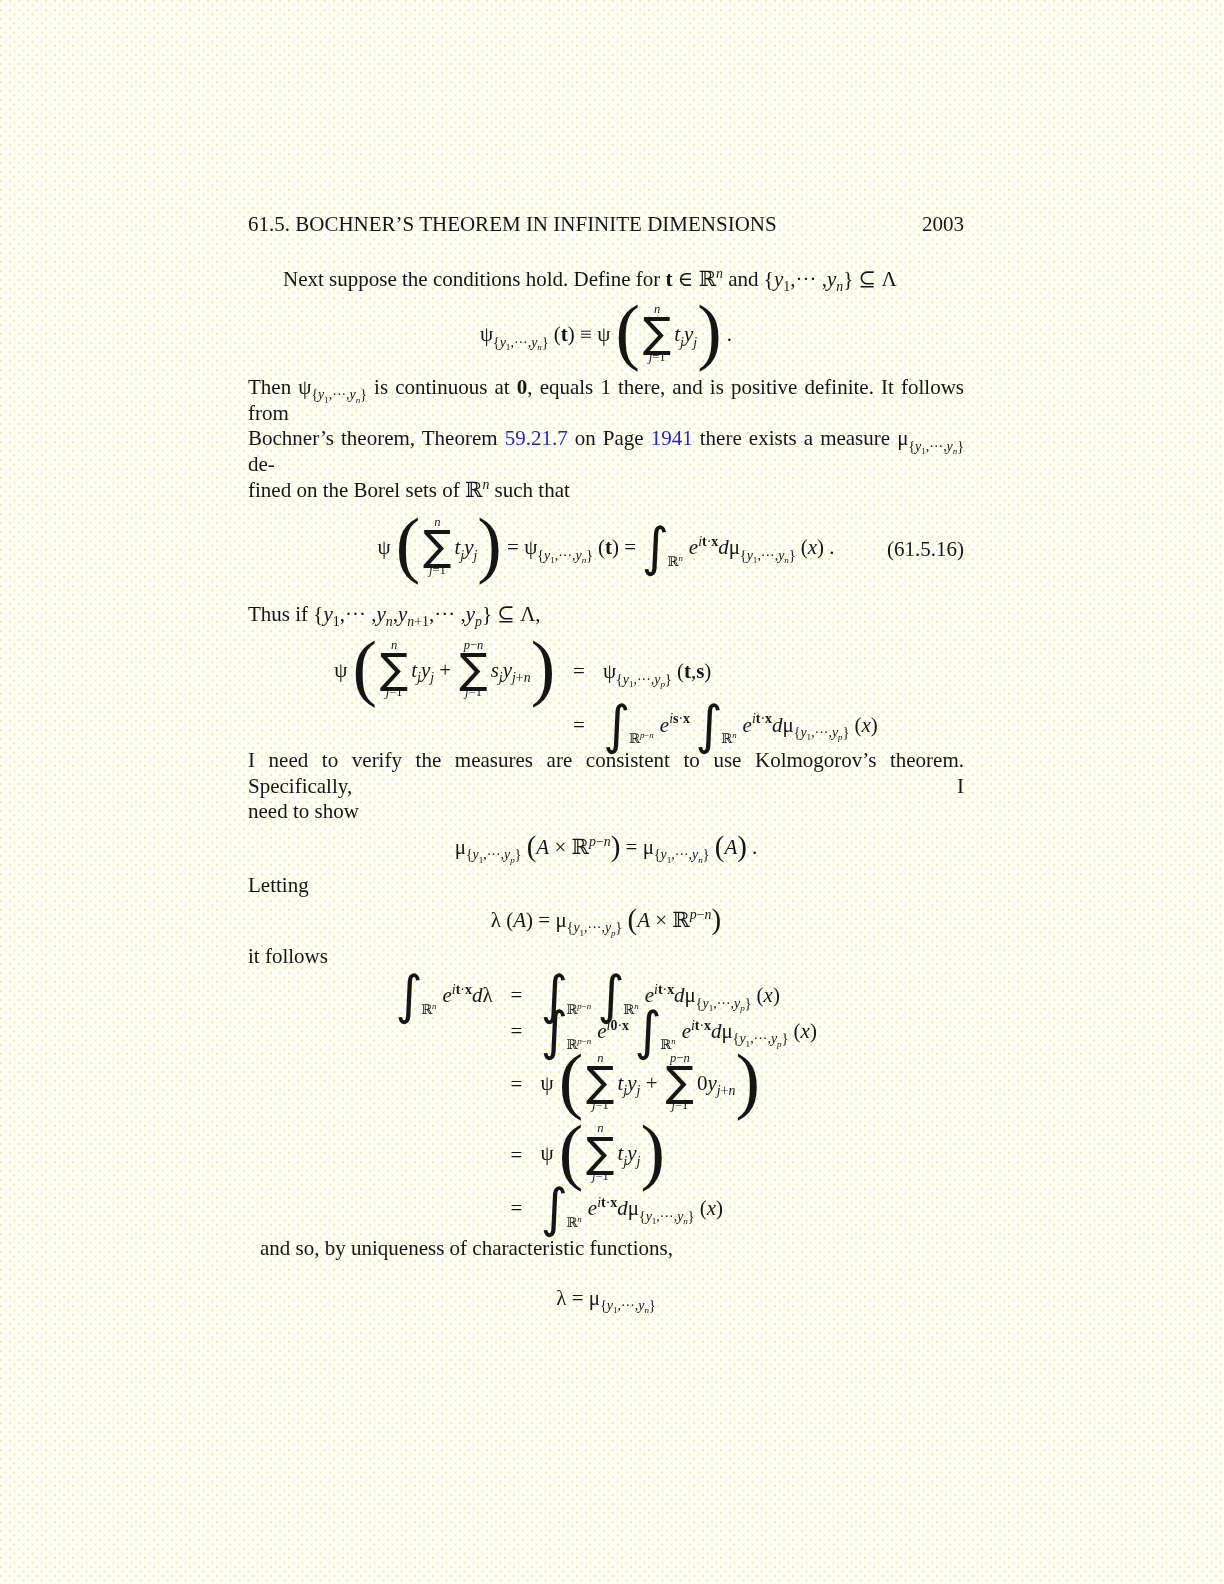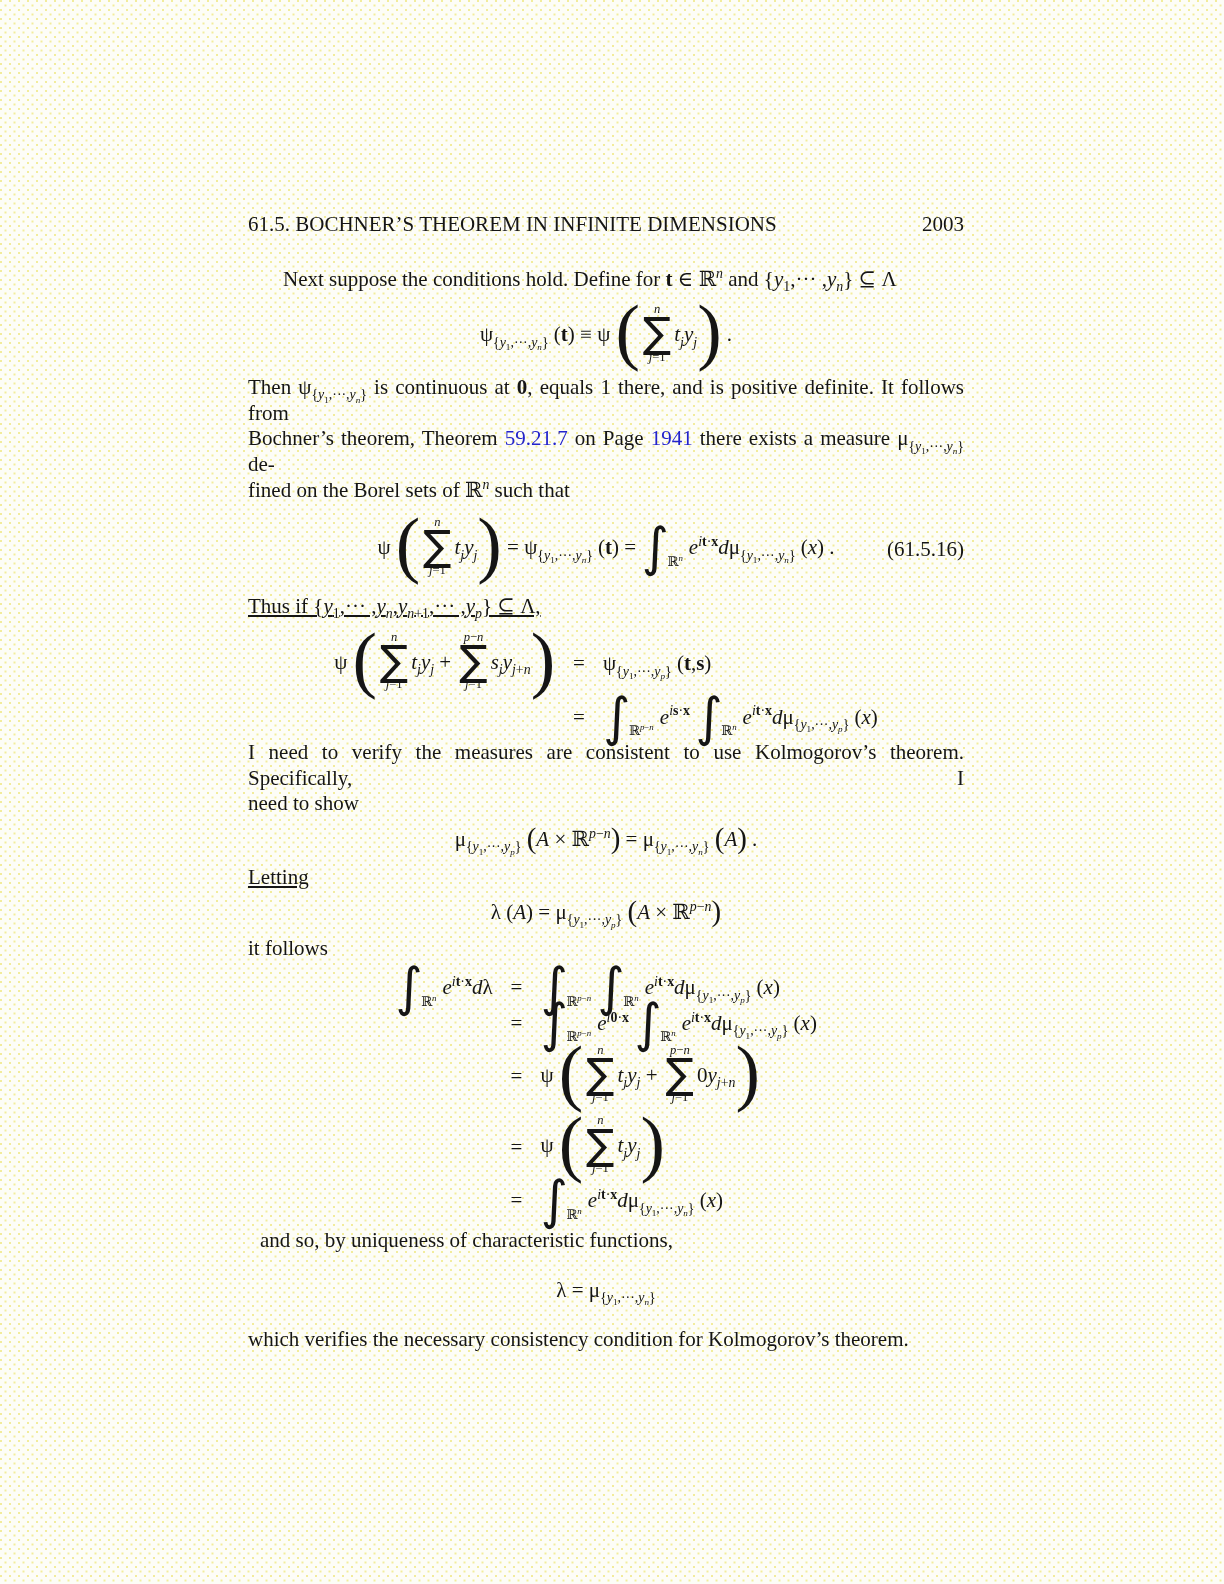--- a/index.html
+++ b/index.html
@@ -36,25 +36,25 @@
   .eqc{text-align:center;position:relative;}
   .eqc .tag{position:absolute;right:0;top:50%;transform:translateY(-50%);}
   .eqtable{display:grid;grid-template-columns:auto auto auto;justify-content:center;align-items:center;column-gap:18px;row-gap:10px;}
   .eqtable .cl{justify-self:end;}
   .eqtable .cr{justify-self:start;}
   
   .m-p1{margin-top:29px;}
   .m-eq1{margin:14px 0 8px;}
   .m-p2{margin-top:8px;}
   .m-eq16{margin:16px 0 14px;}
-  .m-p3{margin-top:14px;text-decoration:underline;}
+  .m-p3{margin-top:22px;}
   .m-al1{margin:14px 0 8px;}
   .m-p4{margin-top:10px;}
   .m-mu{margin:10px 0;}
-  .m-let{margin-top:12px;text-decoration:underline;}
+  .m-let{margin-top:12px;}
   .m-lam{margin:10px 0;}
   .m-fol{margin-top:3px;}
   .m-der{margin:14px 0;}
   .m-p7{margin-top:14px;margin-left:12px;}
   .m-leq{margin:24px 0;}
   .m-p8{margin-top:16px;}
 </style>
 </head>
 <body>
 
@@ -141,16 +141,15 @@
           </span><i>t</i><sub><i>j</i></sub><i>y</i><sub><i>j</i></sub><span class="bp">)</span></span>
       <span class="cl"></span>
       <span class="cm">=</span>
       <span class="cr"><span class="intg">∫</span><span class="ilim">ℝ<sup><i>n</i></sup></span><i>e</i><sup><i>i</i><b>t</b>·<b>x</b></sup><i>d</i>μ<sub>{<i>y</i><sub>1</sub>,···,<i>y</i><sub><i>n</i></sub>}</sub> (<i>x</i>)</span>
     </div>
 
     <p class="para m-p7">and so, by uniqueness of characteristic functions,</p>
 
     <div class="eqc m-leq">λ = μ<sub>{<i>y</i><sub>1</sub>,···,<i>y</i><sub><i>n</i></sub>}</sub></div>
 
-    <p class="para m-p8">which verifies the necessary consistency condition for Kolmogorov’s theorem.</p>
 
   </div>
 </div>
 
 </body></html>

